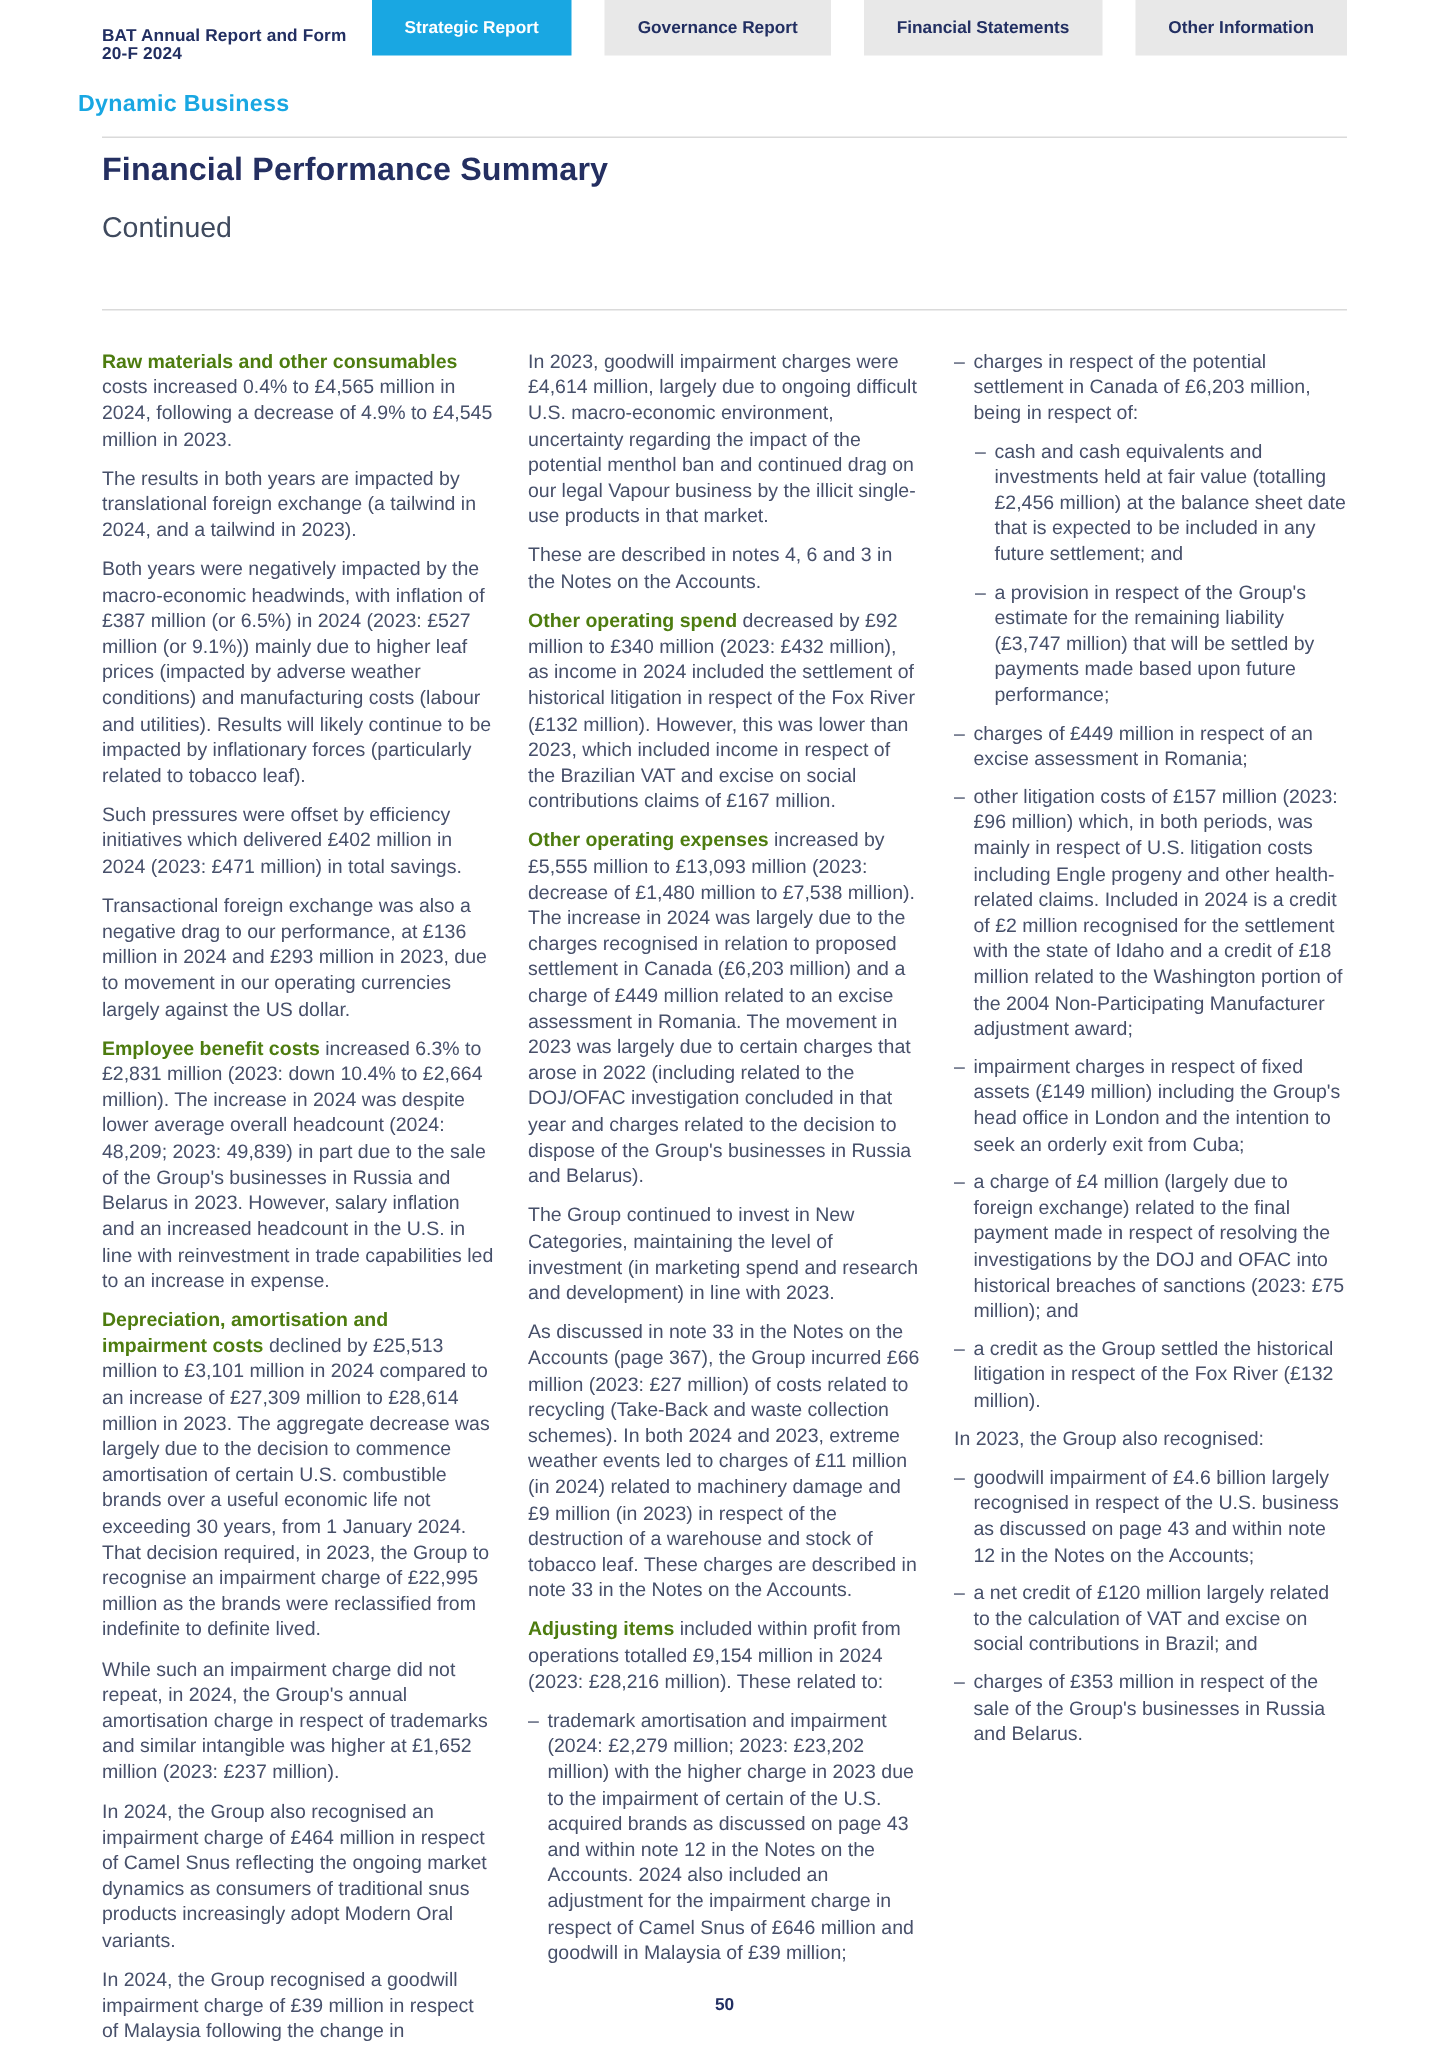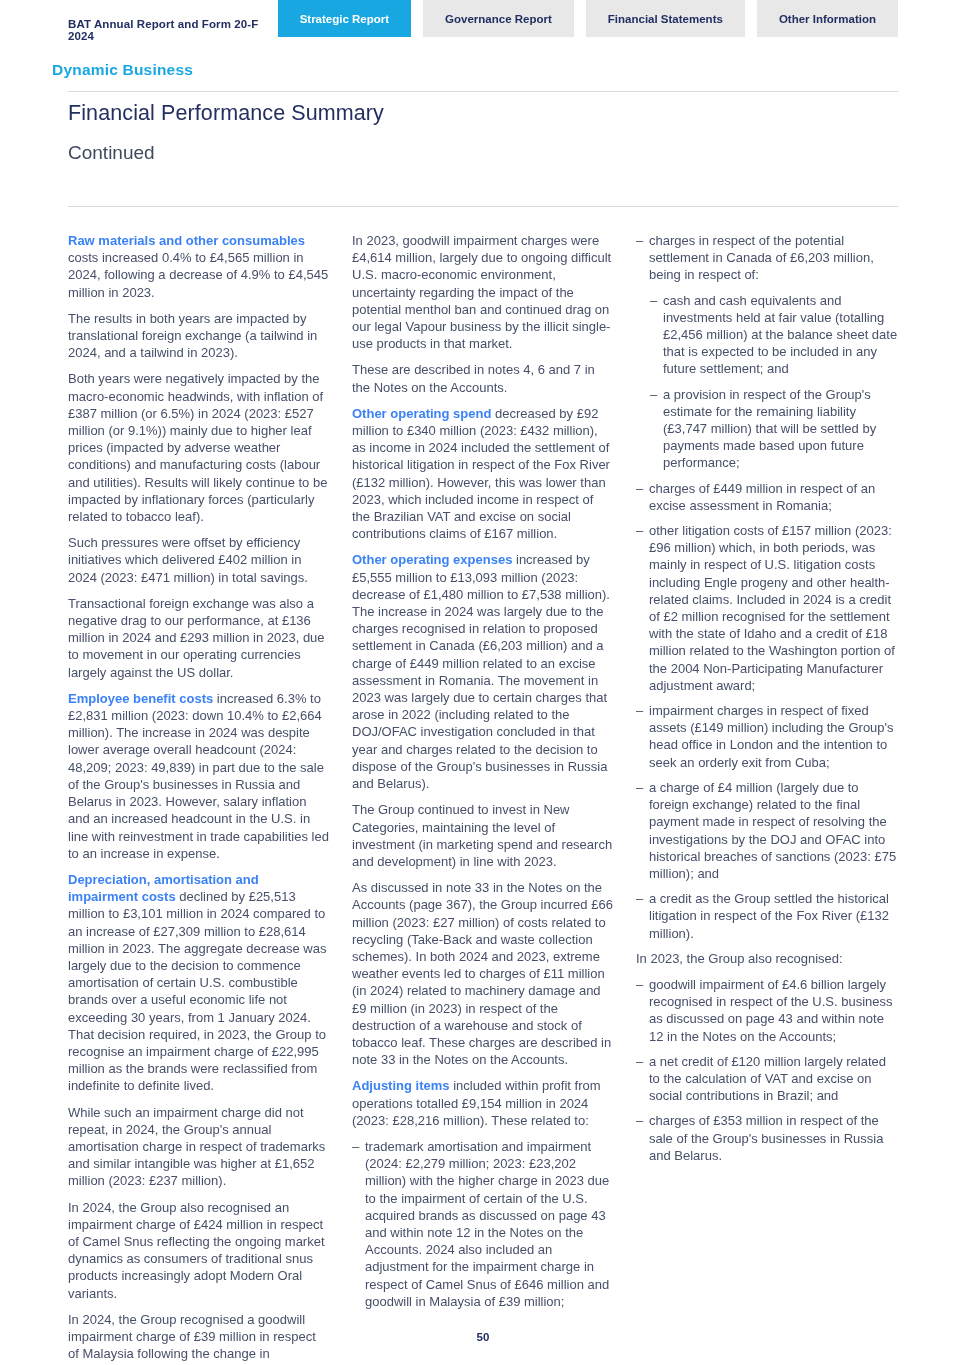--- a/index.html
+++ b/index.html
@@ -20,21 +20,21 @@
     padding: 0 68px 0 68px;
     border-radius: 17px;
   }
   .doc-title {
     font-size: 11.5px;
     font-weight: bold;
     color: #222F62;
     padding-top: 18px;
     letter-spacing: 0.1px;
   }
-  .tabs { display: flex; gap: 12px; margin-left: 16px; }
+  .tabs { display: flex; gap: 22px; margin-left: 16px; }
   .tab {
     height: 37px;
     display: flex;
     align-items: center;
     justify-content: center;
     padding: 0 22px;
     background: #E8E8E8;
     color: #222F62;
     font-size: 11.5px;
     font-weight: bold;
@@ -54,21 +54,21 @@
   .rule {
     border: none;
     border-top: 1px solid #DADADA;
     margin: 0 68px;
   }
   .rule-1 { margin-top: 12px; }
   .rule-2 { margin-top: 42px; }
   .page-title {
     margin: 9px 68px 16px 68px;
     font-size: 21.5px;
-    font-weight: normal;
+    font-weight: bold;
     color: #242F61;
     letter-spacing: 0.1px;
   }
   .page-subtitle {
     margin: 5px 68px 0 68px;
     font-size: 19px;
     font-weight: normal;
     color: #3F4A5E;
   }
   .columns {
@@ -77,21 +77,21 @@
     padding: 25px 68px 0 68px;
     box-sizing: border-box;
   }
   .col { flex: 1 1 0; min-width: 0; }
   .para {
     margin: 0 0 9px 0;
     font-size: 13px;
     line-height: 17.2px;
     color: #47506A;
   }
-  .para strong { color: #3b82f6; }
+  .para strong { color: #4d7c0f; }
   .bullet {
     position: relative;
     margin: 0 0 8px 0;
     font-size: 13px;
     line-height: 17.2px;
     color: #47506A;
   }
   .bullet.l1 { padding-left: 13px; }
   .bullet.l2 { padding-left: 13px; margin-left: 14px; }
   .bullet .dash { position: absolute; left: 0; top: 0; }
@@ -133,26 +133,26 @@
   <main class="columns">
     <div class="col">
         <p class="para"><strong>Raw materials and other consumables</strong> costs increased 0.4% to £4,565 million in 2024, following a decrease of 4.9% to £4,545 million in 2023.</p>
         <p class="para">The results in both years are impacted by translational foreign exchange (a tailwind in 2024, and a tailwind in 2023).</p>
         <p class="para">Both years were negatively impacted by the macro-economic headwinds, with inflation of £387 million (or 6.5%) in 2024 (2023: £527 million (or 9.1%)) mainly due to higher leaf prices (impacted by adverse weather conditions) and manufacturing costs (labour and utilities). Results will likely continue to be impacted by inflationary forces (particularly related to tobacco leaf).</p>
         <p class="para">Such pressures were offset by efficiency initiatives which delivered £402 million in 2024 (2023: £471 million) in total savings.</p>
         <p class="para">Transactional foreign exchange was also a negative drag to our performance, at £136 million in 2024 and £293 million in 2023, due to movement in our operating currencies largely against the US dollar.</p>
         <p class="para"><strong>Employee benefit costs</strong> increased 6.3% to £2,831 million (2023: down 10.4% to £2,664 million). The increase in 2024 was despite lower average overall headcount (2024: 48,209; 2023: 49,839) in part due to the sale of the Group's businesses in Russia and Belarus in 2023. However, salary inflation and an increased headcount in the U.S. in line with reinvestment in trade capabilities led to an increase in expense.</p>
         <p class="para"><strong>Depreciation, amortisation and impairment costs</strong> declined by £25,513 million to £3,101 million in 2024 compared to an increase of £27,309 million to £28,614 million in 2023. The aggregate decrease was largely due to the decision to commence amortisation of certain U.S. combustible brands over a useful economic life not exceeding 30 years, from 1 January 2024. That decision required, in 2023, the Group to recognise an impairment charge of £22,995 million as the brands were reclassified from indefinite to definite lived.</p>
         <p class="para">While such an impairment charge did not repeat, in 2024, the Group's annual amortisation charge in respect of trademarks and similar intangible was higher at £1,652 million (2023: £237 million).</p>
-        <p class="para">In 2024, the Group also recognised an impairment charge of £424 million in respect of Camel Snus reflecting the ongoing market dynamics as consumers of traditional snus products increasingly adopt Modern Oral variants.</p>
+        <p class="para">In 2024, the Group also recognised an impairment charge of £464 million in respect of Camel Snus reflecting the ongoing market dynamics as consumers of traditional snus products increasingly adopt Modern Oral variants.</p>
         <p class="para">In 2024, the Group recognised a goodwill impairment charge of £39 million in respect of Malaysia following the change in regulations regarding the sale of tobacco and vapour products.</p>
       </div>
     <div class="col">
         <p class="para">In 2023, goodwill impairment charges were £4,614 million, largely due to ongoing difficult U.S. macro-economic environment, uncertainty regarding the impact of the potential menthol ban and continued drag on our legal Vapour business by the illicit single-use products in that market.</p>
-        <p class="para">These are described in notes 4, 6 and 7 in the Notes on the Accounts.</p>
+        <p class="para">These are described in notes 4, 6 and 3 in the Notes on the Accounts.</p>
         <p class="para"><strong>Other operating spend</strong> decreased by £92 million to £340 million (2023: £432 million), as income in 2024 included the settlement of historical litigation in respect of the Fox River (£132 million). However, this was lower than 2023, which included income in respect of the Brazilian VAT and excise on social contributions claims of £167 million.</p>
         <p class="para"><strong>Other operating expenses</strong> increased by £5,555 million to £13,093 million (2023: decrease of £1,480 million to £7,538 million). The increase in 2024 was largely due to the charges recognised in relation to proposed settlement in Canada (£6,203 million) and a charge of £449 million related to an excise assessment in Romania. The movement in 2023 was largely due to certain charges that arose in 2022 (including related to the DOJ/OFAC investigation concluded in that year and charges related to the decision to dispose of the Group's businesses in Russia and Belarus).</p>
         <p class="para">The Group continued to invest in New Categories, maintaining the level of investment (in marketing spend and research and development) in line with 2023.</p>
         <p class="para">As discussed in note 33 in the Notes on the Accounts (page 367), the Group incurred £66 million (2023: £27 million) of costs related to recycling (Take-Back and waste collection schemes). In both 2024 and 2023, extreme weather events led to charges of £11 million (in 2024) related to machinery damage and £9 million (in 2023) in respect of the destruction of a warehouse and stock of tobacco leaf. These charges are described in note 33 in the Notes on the Accounts.</p>
         <p class="para"><strong>Adjusting items</strong> included within profit from operations totalled £9,154 million in 2024 (2023: £28,216 million). These related to:</p>
         <div class="bullet l1"><span class="dash">–</span><span class="btext">trademark amortisation and impairment (2024: £2,279 million; 2023: £23,202 million) with the higher charge in 2023 due to the impairment of certain of the U.S. acquired brands as discussed on page 43 and within note 12 in the Notes on the Accounts. 2024 also included an adjustment for the impairment charge in respect of Camel Snus of £646 million and goodwill in Malaysia of £39 million;</span></div>
       </div>
     <div class="col">
         <div class="bullet l1"><span class="dash">–</span><span class="btext">charges in respect of the potential settlement in Canada of £6,203 million, being in respect of:</span></div>
         <div class="bullet l2"><span class="dash">–</span><span class="btext">cash and cash equivalents and investments held at fair value (totalling £2,456 million) at the balance sheet date that is expected to be included in any future settlement; and</span></div>

